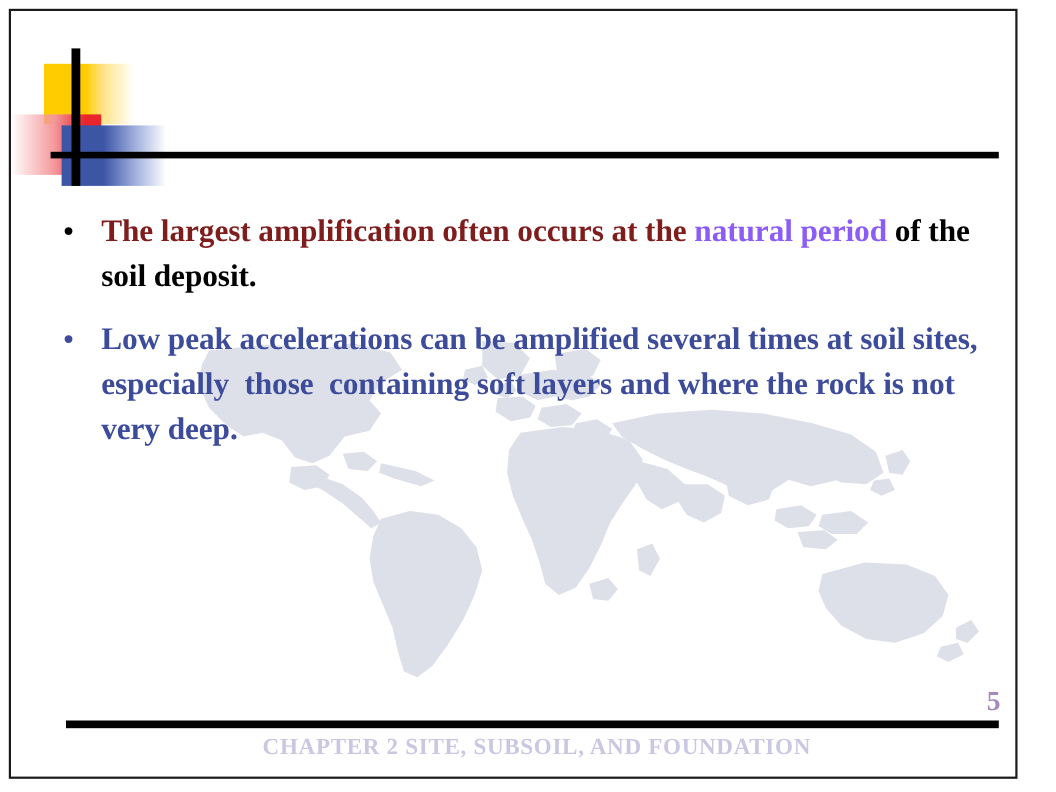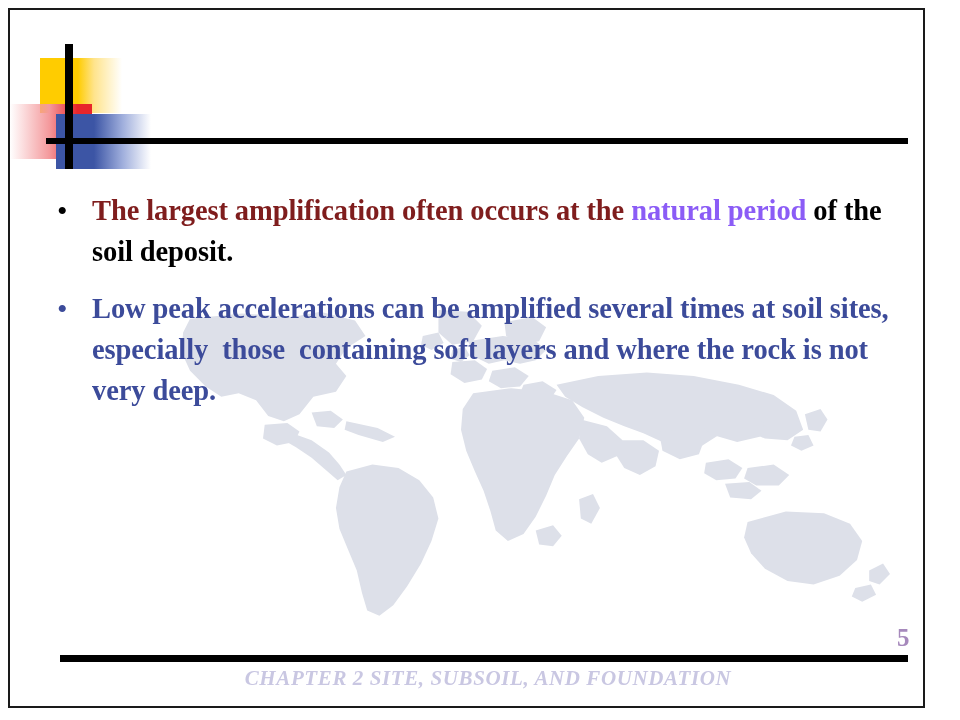--- a/index.html
+++ b/index.html
@@ -158,21 +158,20 @@
     position: absolute;
     left: 0;
     top: 666px;
     width: 960px;
     text-align: center;
     font-size: 21px;
     font-weight: bold;
     letter-spacing: 0.6px;
     padding-left: 16px;
     box-sizing: border-box;
-    font-style: italic;
   }
 </style>
 </head>
 <body>
 
 <div id="slide">
 
   <div id="world-map">
     <svg viewBox="0 0 1000 380" xmlns="http://www.w3.org/2000/svg" aria-hidden="true">
       <g fill="#DDE0E9">

